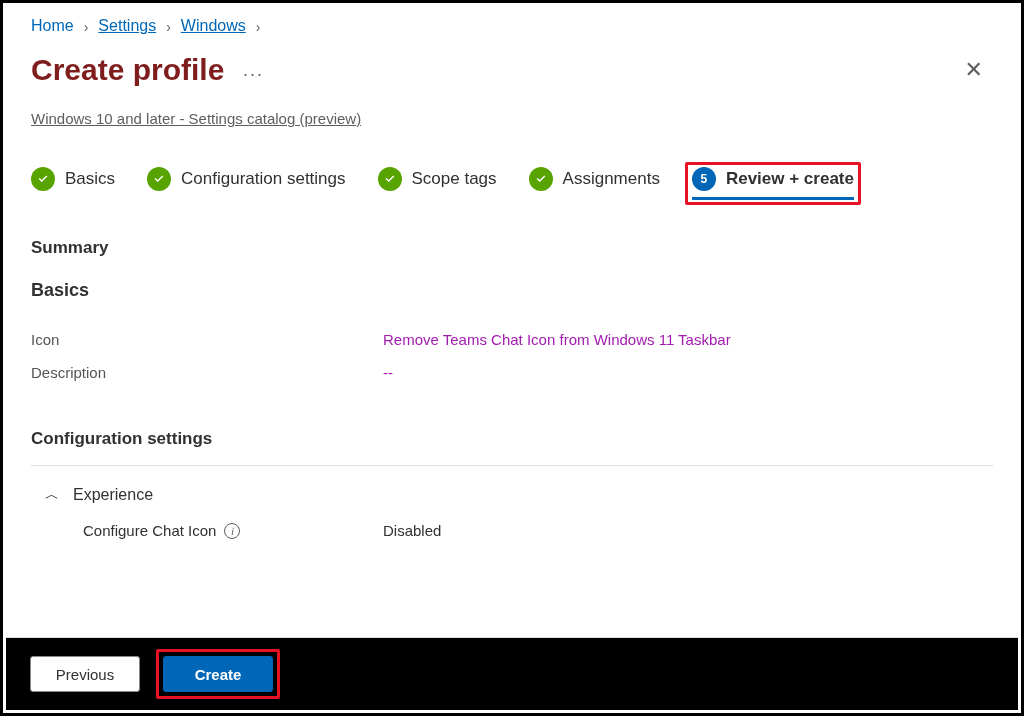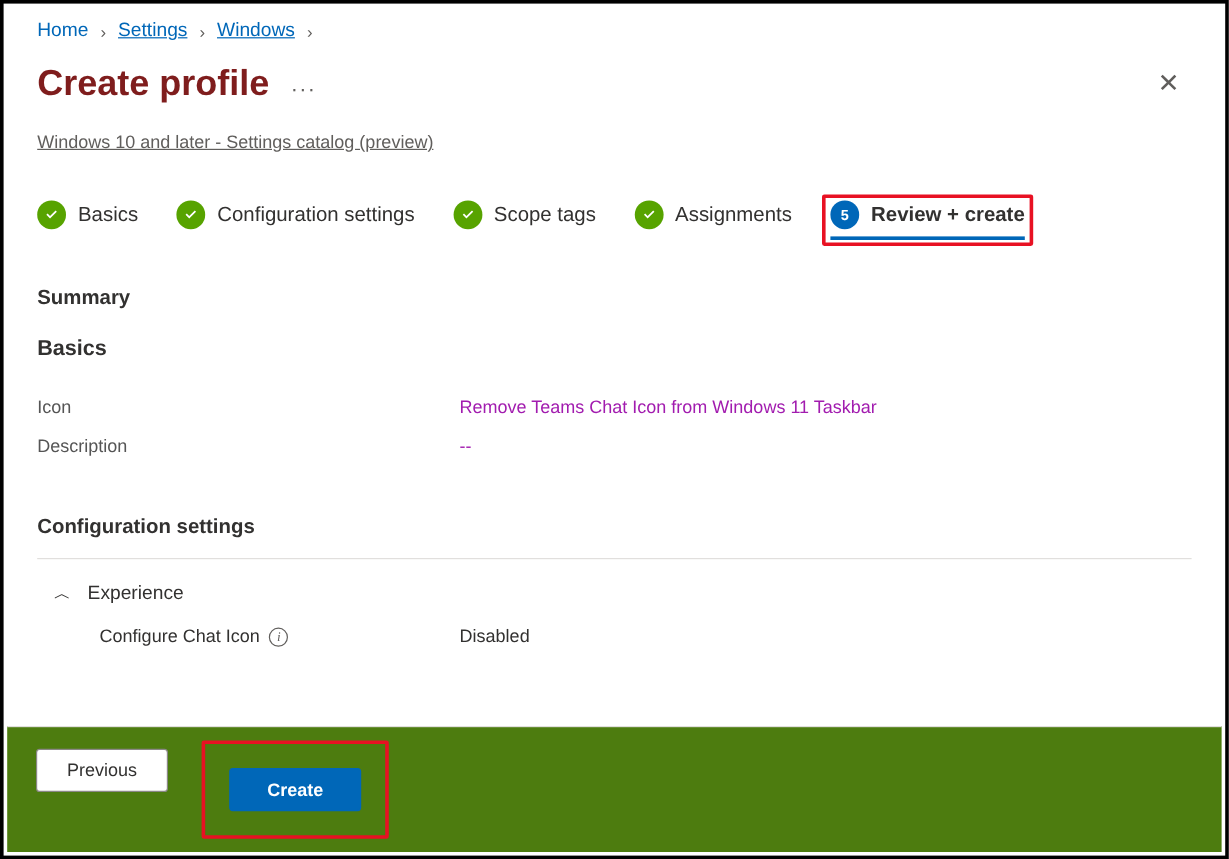--- a/index.html
+++ b/index.html
@@ -161,22 +161,22 @@
     font-family: Georgia, serif;
   }
   .footer {
     position: absolute;
     left: 3px;
     right: 3px;
     bottom: 3px;
     border-top: 1px solid #e1dfdd;
     padding: 18px 24px;
     display: flex;
-    gap: 28px;
-    background: #4d7c0f;
+    gap: 16px;
+    background: #000000;
   }
   .btn {
     min-width: 110px;
     height: 36px;
     font-size: 15px;
     border-radius: 3px;
     cursor: pointer;
     display: flex;
     align-items: center;
     justify-content: center;
@@ -187,21 +187,21 @@
     color: #323130;
   }
   .btn-primary {
     background: #0067b8;
     border: 1px solid #0067b8;
     color: #fff;
     font-weight: 600;
   }
   .btn-wrap-highlight {
     border: 3px solid #e81123;
-    padding: 20px;
+    padding: 4px;
     margin: -7px 0;
     border-radius: 2px;
   }
 </style>
 </head>
 <body>
 
 <div class="content">
   <nav class="breadcrumb">
     <a>Home</a>

